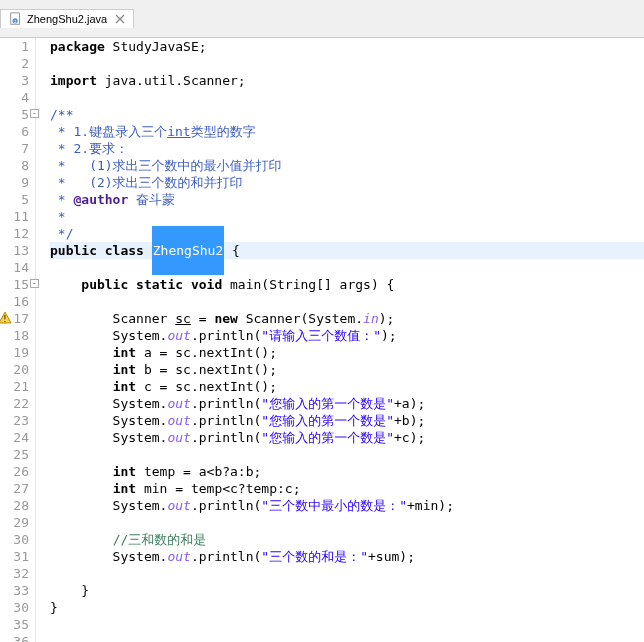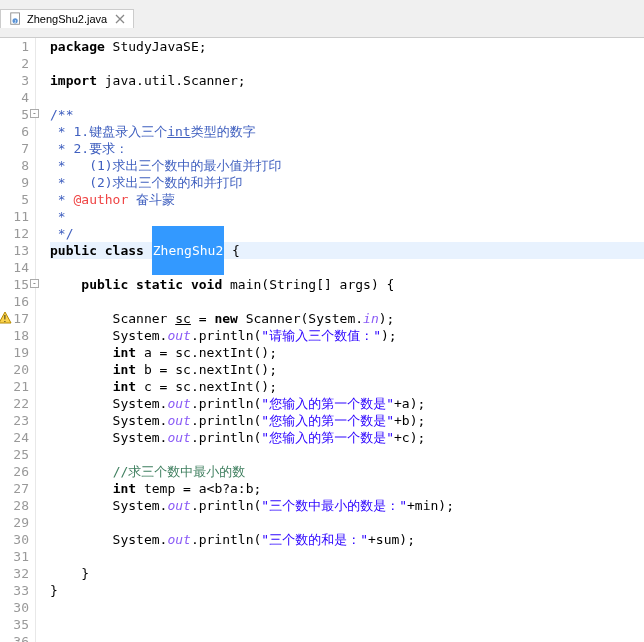--- a/index.html
+++ b/index.html
@@ -12,21 +12,21 @@
     .gutter { background: #fff; border-right: 1px solid #e8e8e8; width: 36px; text-align: right; padding-right: 6px; color: #999; user-select: none; position: relative; }
     .gutter-line { height: 17px; line-height: 17px; position: relative; }
     .fold-marker { position: absolute; right: -10px; top: 3px; width: 9px; height: 9px; border: 1px solid #aaa; background: #fff; font-size: 8px; line-height: 7px; text-align: center; color: #666; }
     .warn-marker { position: absolute; left: -2px; top: 1px; width: 14px; height: 14px; }
     .code { flex: 1; padding-left: 14px; }
     .code-line { height: 17px; line-height: 17px; white-space: pre; }
     .code-line.hl { background: #e8f2fe; }
     .kw { color: #000000; font-weight: bold; }
     .cm { color: #3f7f5f; }
     .doc { color: #3f5fbf; }
-    .doctag { color: #ef4444; font-weight: normal; }
+    .doctag { color: #4c1d95; font-weight: bold; }
     .str { color: #2a00ff; }
     .fld { color: #8b5cf6; font-style: italic; }
     .sel { background: #3399ff; color: #fff; padding: 17px 1px; }
   </style>
 </head>
 <body>
 
 <div class="tab-bar">
   <div class="tab">
     <svg class="tab-icon" viewBox="0 0 16 16">
@@ -102,22 +102,23 @@
       <div class="code-line"></div>
       <div class="code-line">        Scanner <u>sc</u> = <span class="kw">new</span> Scanner(System.<span class="fld">in</span>);</div>
       <div class="code-line">        System.<span class="fld">out</span>.println(<span class="str">"请输入三个数值："</span>);</div>
       <div class="code-line">        <span class="kw">int</span> a = sc.nextInt();</div>
       <div class="code-line">        <span class="kw">int</span> b = sc.nextInt();</div>
       <div class="code-line">        <span class="kw">int</span> c = sc.nextInt();</div>
       <div class="code-line">        System.<span class="fld">out</span>.println(<span class="str">"您输入的第一个数是"</span>+a);</div>
       <div class="code-line">        System.<span class="fld">out</span>.println(<span class="str">"您输入的第一个数是"</span>+b);</div>
       <div class="code-line">        System.<span class="fld">out</span>.println(<span class="str">"您输入的第一个数是"</span>+c);</div>
       <div class="code-line"></div>
-      <div class="code-line">        <span class="cm">//求三个数中最小的数</span></div>
       <div class="code-line">        <span class="kw">int</span> temp = a&lt;b?a:b;</div>
+      <div class="code-line">        <span class="kw">int</span> min = temp&lt;c?temp:c;</div>
       <div class="code-line">        System.<span class="fld">out</span>.println(<span class="str">"三个数中最小的数是："</span>+min);</div>
       <div class="code-line"></div>
+      <div class="code-line">        <span class="cm">//三和数的和是</span></div>
       <div class="code-line">        System.<span class="fld">out</span>.println(<span class="str">"三个数的和是："</span>+sum);</div>
       <div class="code-line"></div>
       <div class="code-line">    }</div>
       <div class="code-line">}</div>
     </div>
 </div>
 
 </body></html>

